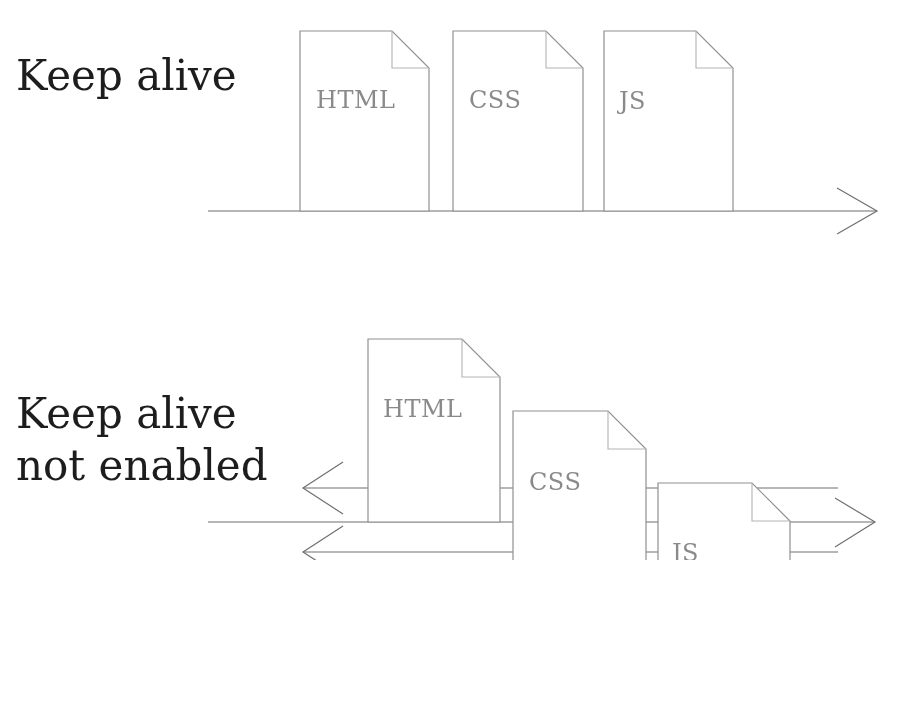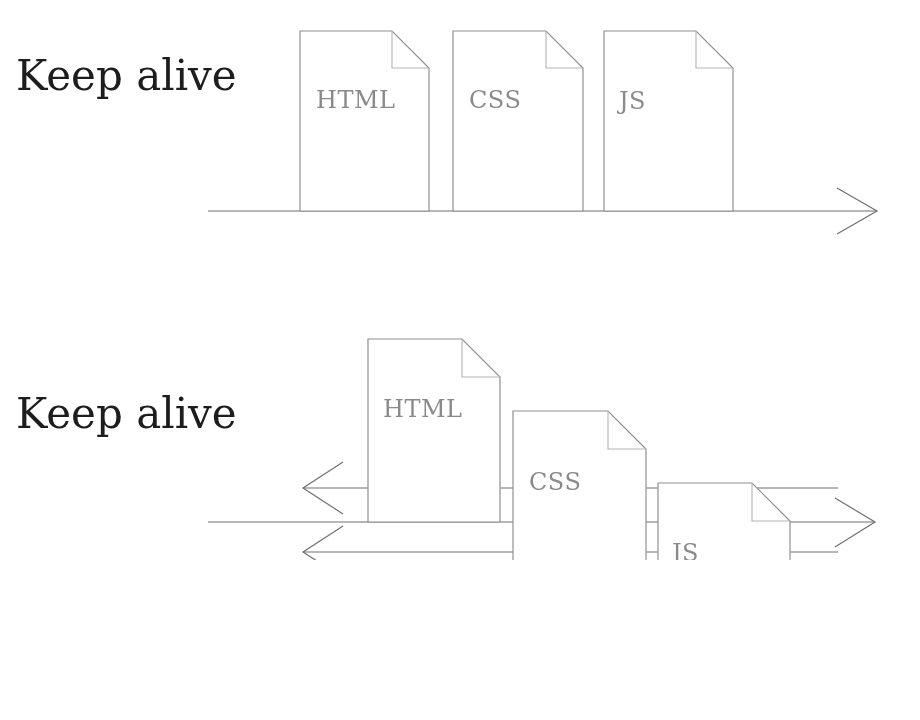--- a/index.html
+++ b/index.html
@@ -59,20 +59,21 @@
 <body>
 
 <div class="canvas">
 
   <div class="title title-top">
     <div class="title-line">Keep alive</div>
   </div>
 
   <div class="title title-bottom">
     <div class="title-line">Keep alive</div>
+    <div class="title-line">not enabled</div>
   </div>
 
   <svg class="diagram" width="920" height="720" viewBox="0 0 920 720" xmlns="http://www.w3.org/2000/svg">
 
     <g>
 
       <g>
         <line class="arrow-line" x1="208" y1="211" x2="877" y2="211"></line>
         <polyline class="arrow-head" points="837,188 877,211 837,234"></polyline>
       </g>

